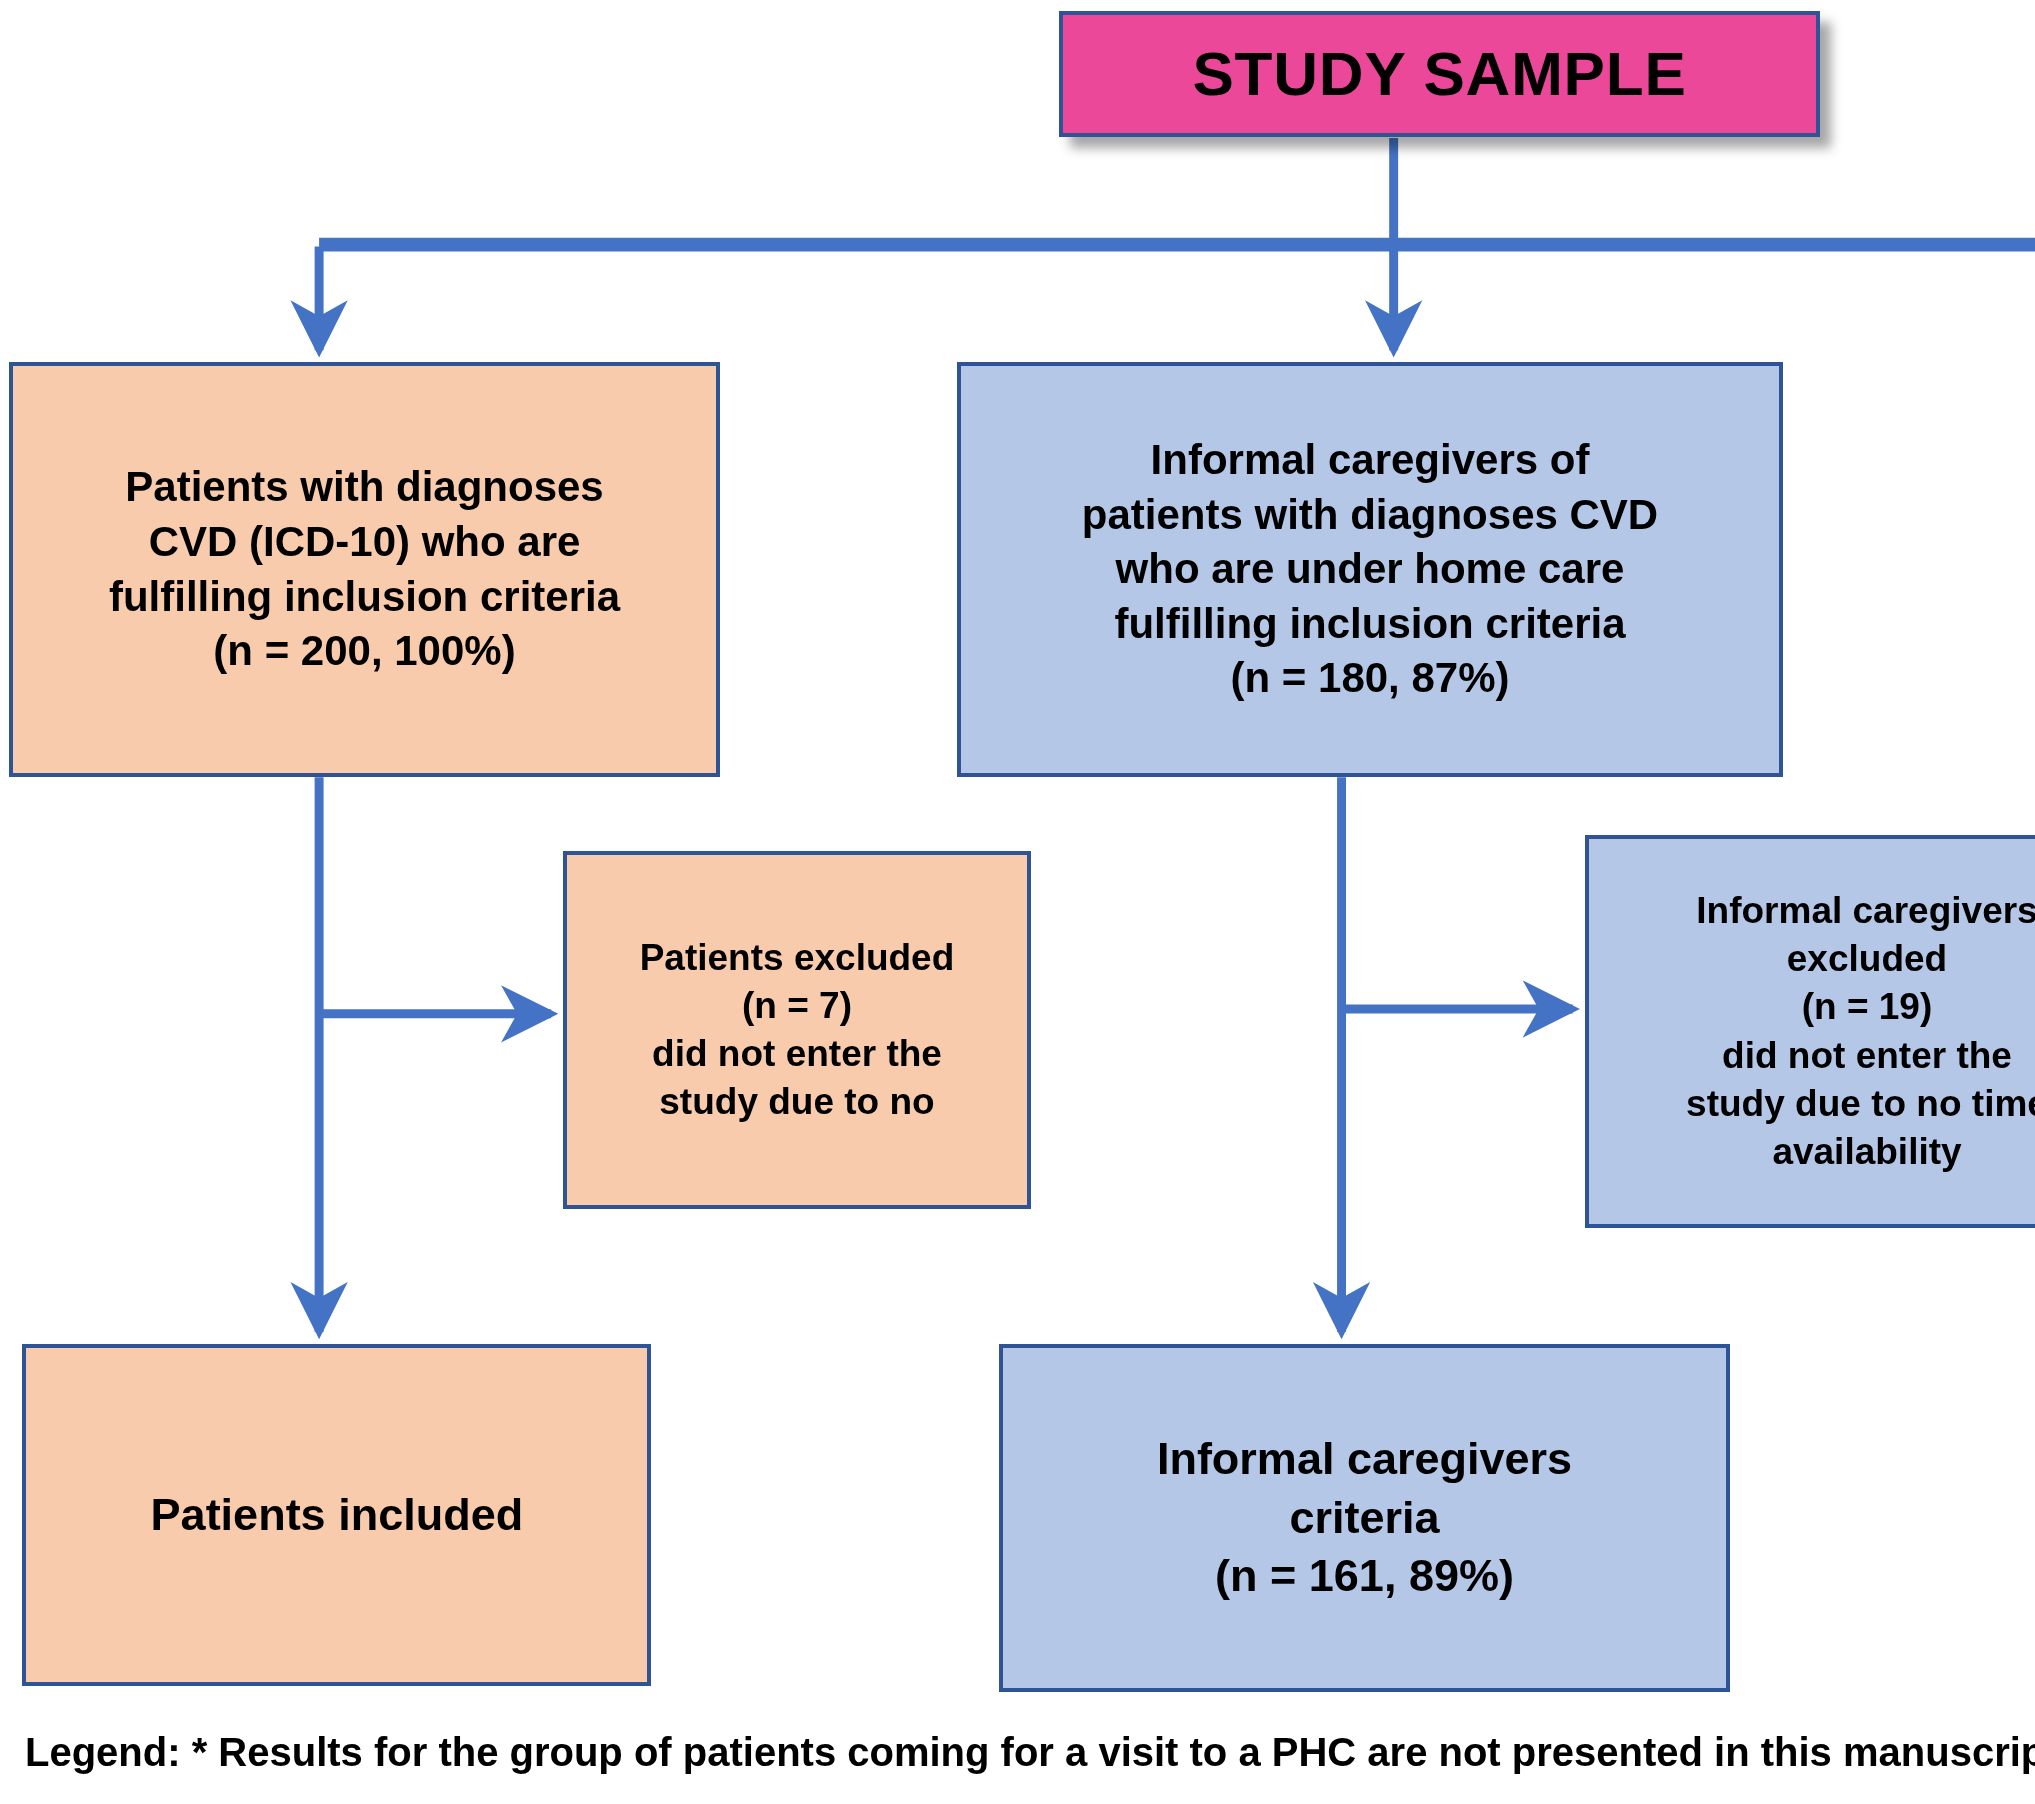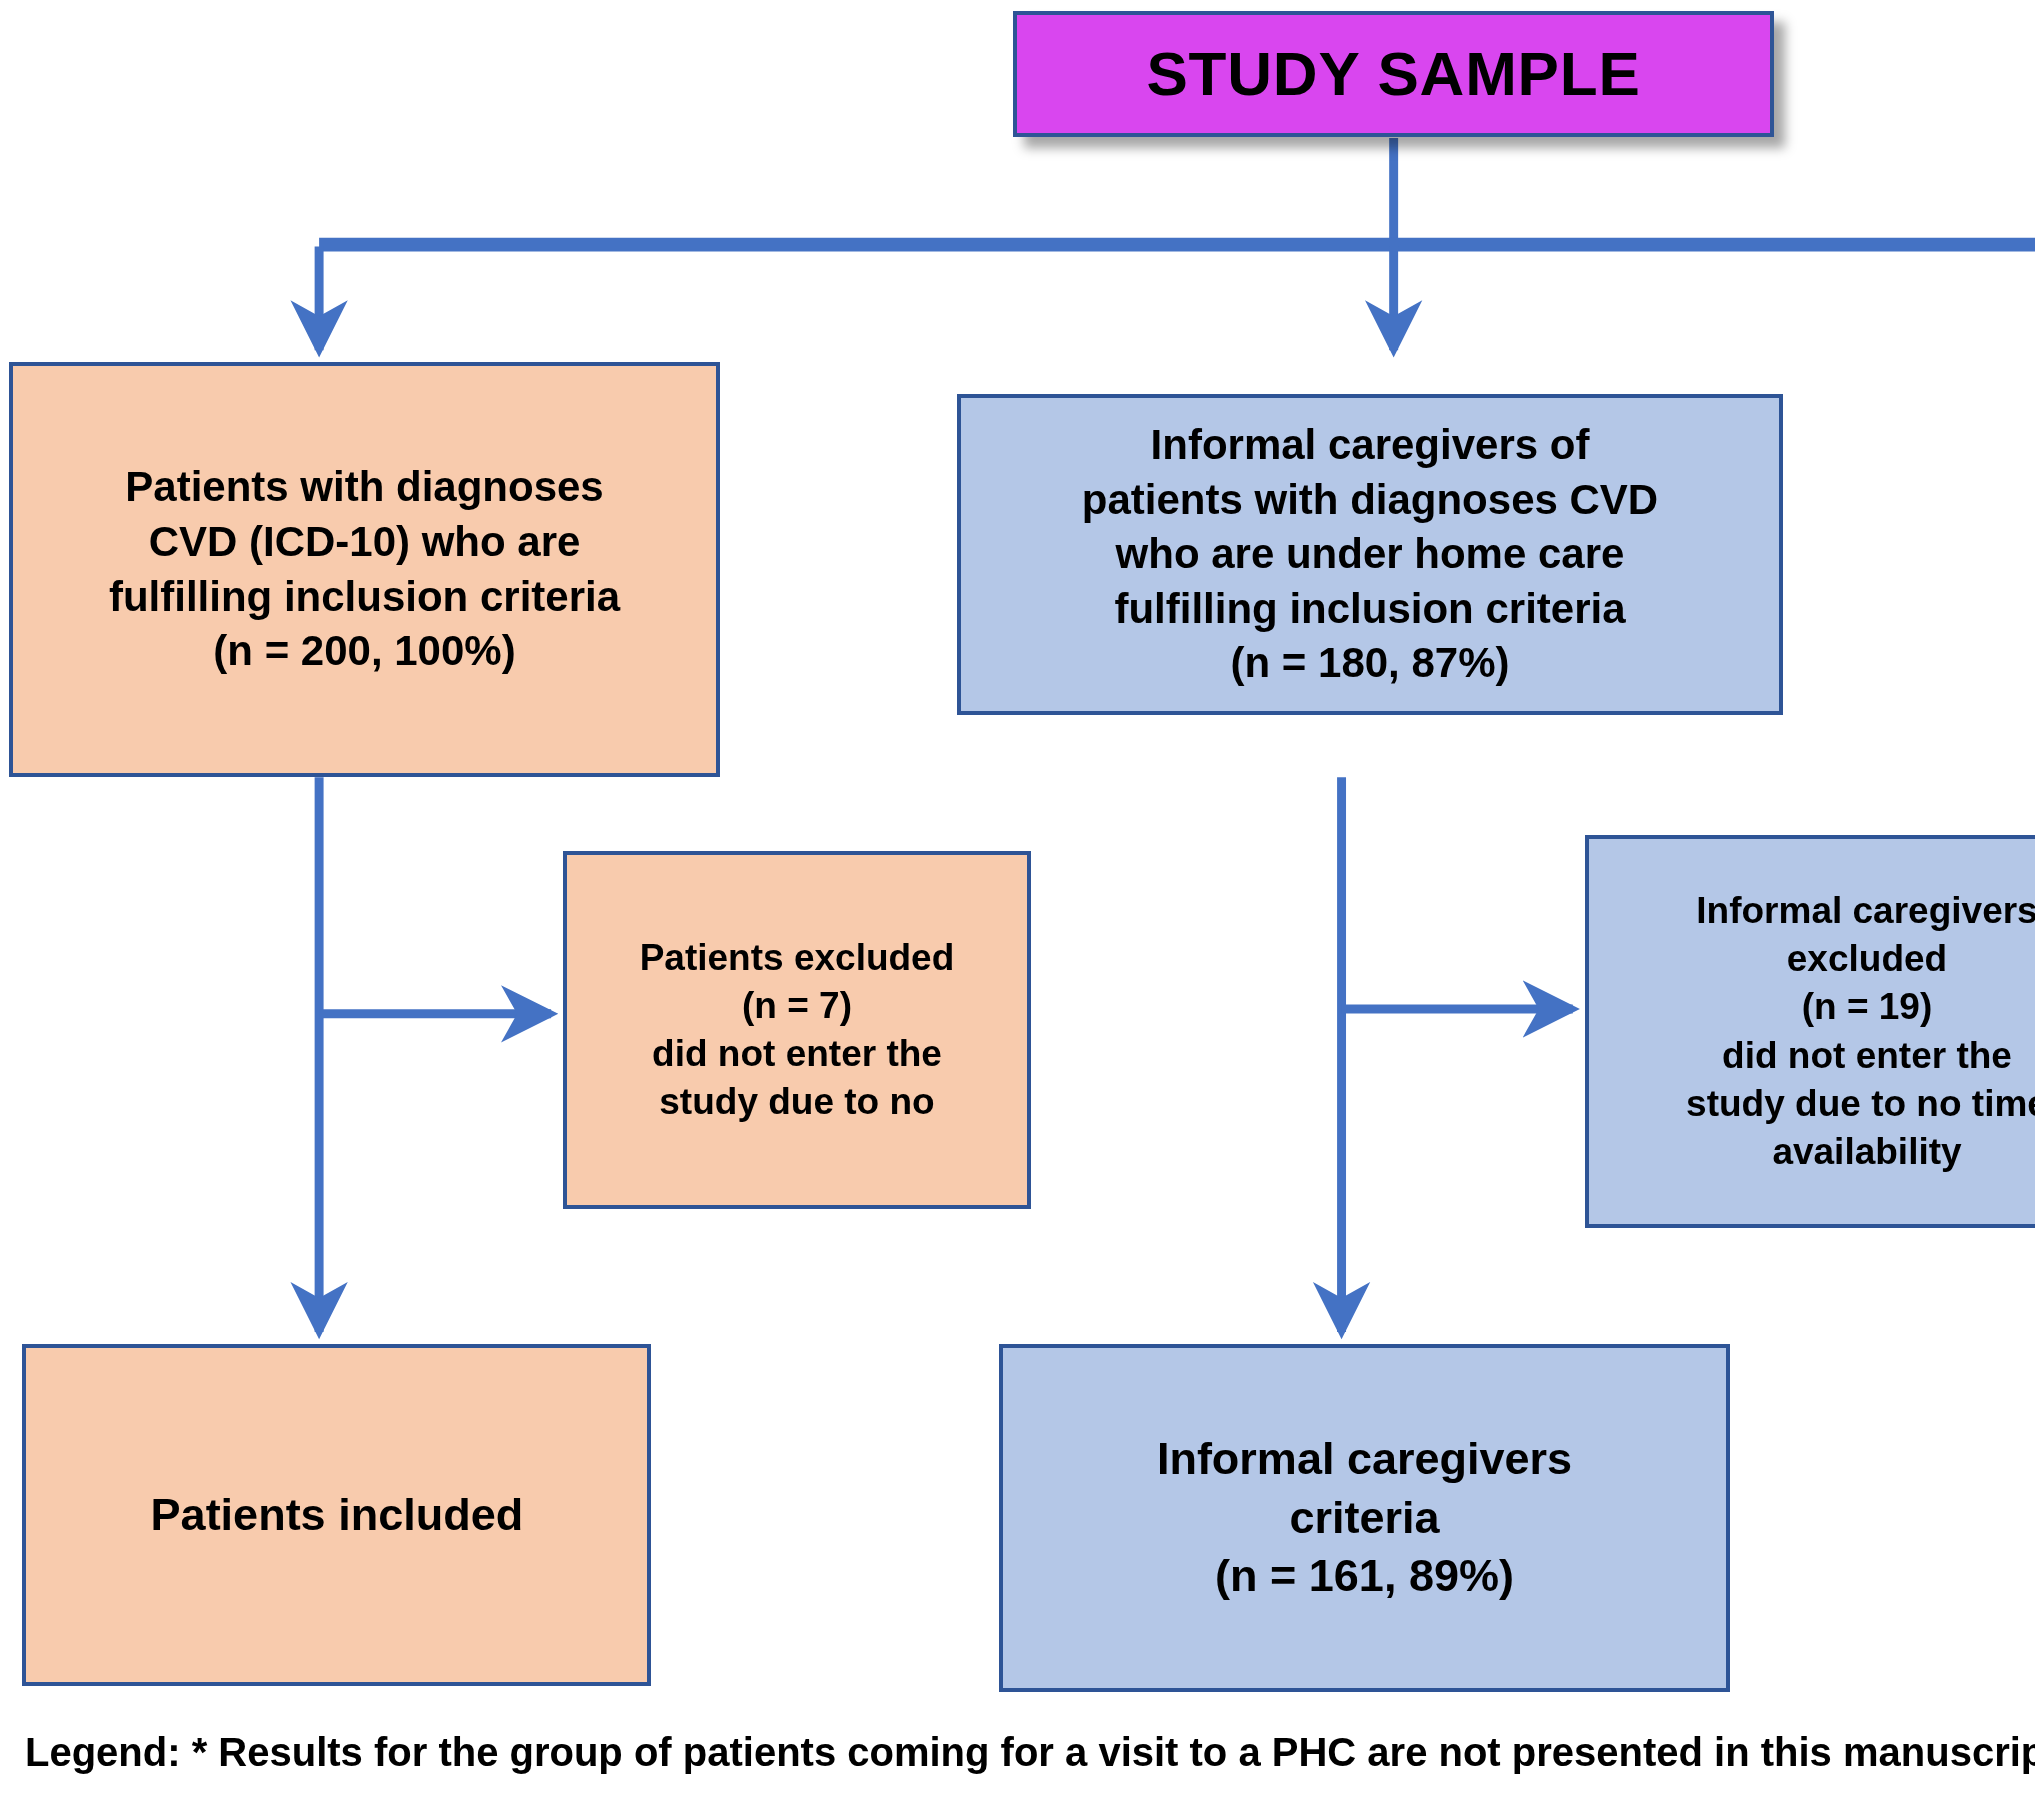--- a/index.html
+++ b/index.html
@@ -35,40 +35,40 @@
   }
   .node .lines {
     width: 100%;
   }
   .node .lines div {
     white-space: nowrap;
   }
 
   .fill-orange { background: #F8CBAD; }
   .fill-blue   { background: #B4C7E7; }
-  .fill-title  { background: #d946ef; }
+  .fill-title  { background: #ec4899; margin-left: 46px; }
 
   
   #title-box {
     left: 1013px;
     top: 11.4px;
     width: 761px;
     height: 126px;
     font-size: 62px;
     letter-spacing: 0.8px;
     box-shadow: 10.6px 10.6px 10.6px rgba(0,0,0,0.35);
   }
 
   
   .row1 { font-size: 42px; }
   #src-left {
     left: 9px; top: 362px; width: 711px; height: 415px;
   }
   #src-mid {
-    left: 957px; top: 362px; width: 826px; height: 321px; margin-top: 32px;
+    left: 957px; top: 362px; width: 826px; height: 415px;
   }
 
   
   .excl { font-size: 37px; }
   #excl-left {
     left: 563px; top: 851px; width: 468px; height: 358px;
   }
   #excl-mid {
     left: 1585px; top: 835px; width: 564px; height: 393px;
   }

